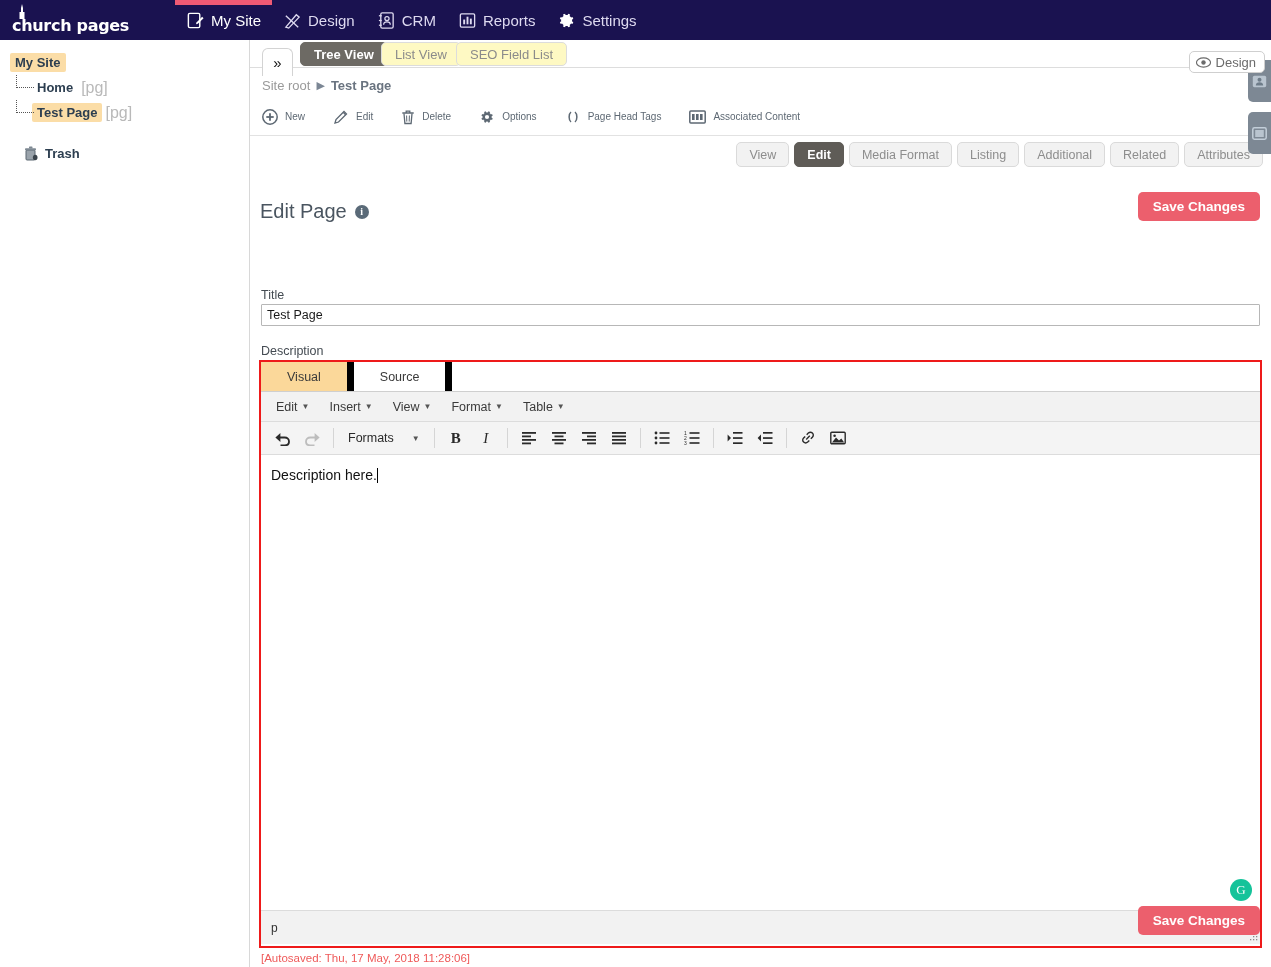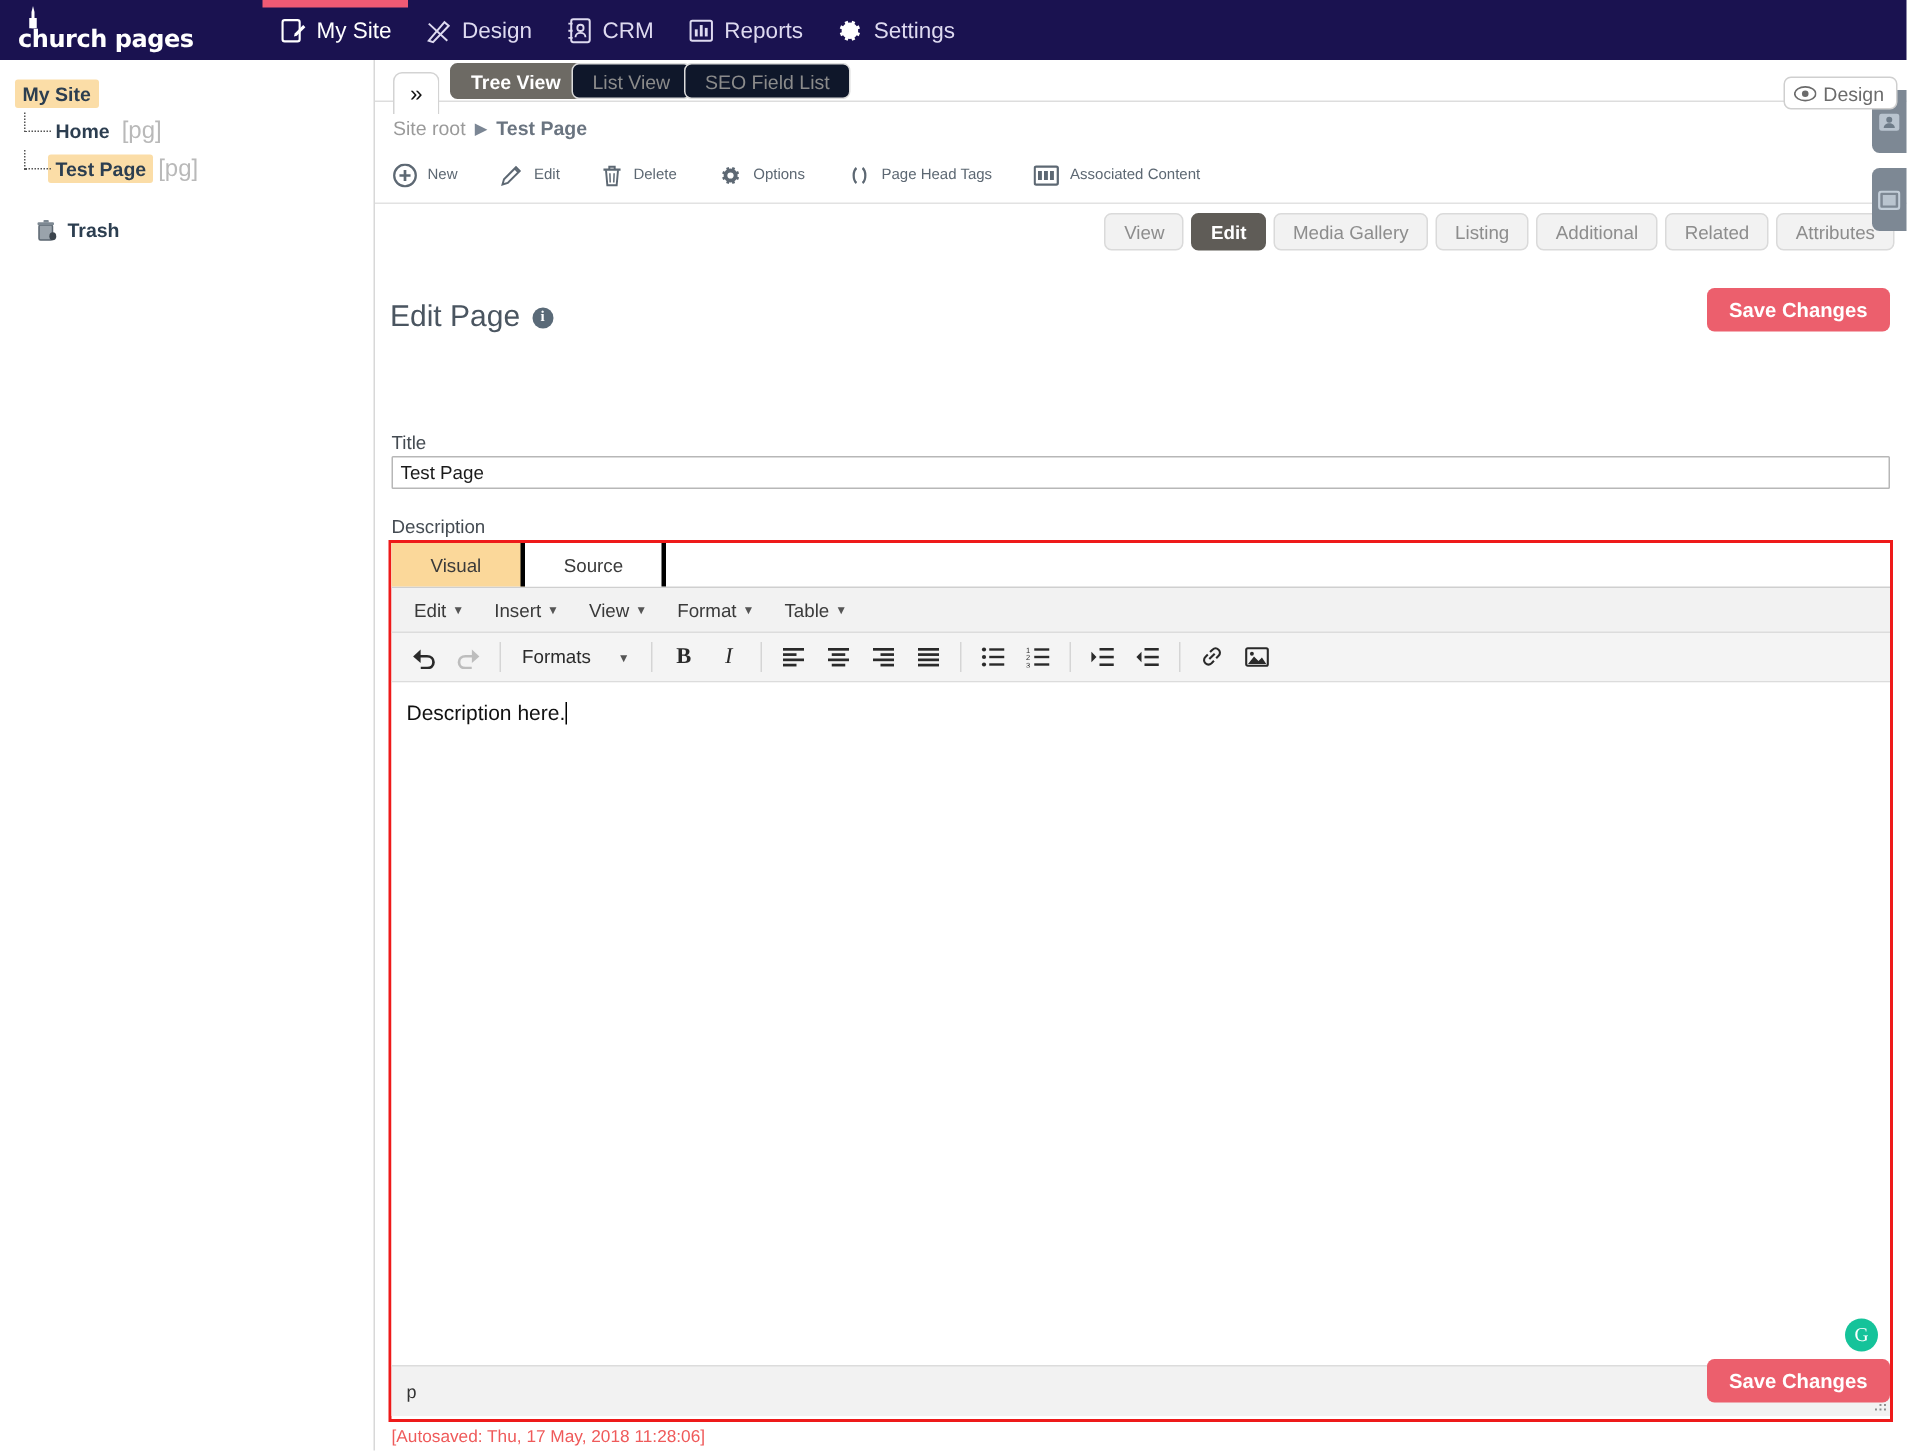--- a/index.html
+++ b/index.html
@@ -78,21 +78,21 @@
   }
 
   
   #viewtabs {
     position: absolute; left: 0; top: 0; width: 1021px; height: 28px;
     border-bottom: 1px solid #dddddd;
   }
   .vtab {
     position: absolute; top: 2px; height: 24px;
     padding: 0 13px; border-radius: 5px;
-    font-size: 13px; color: #8b8b8b; background: #0f172a;
+    font-size: 13px; color: #8b8b8b; background: #fef9c3;
     border: 1px solid #dcdcdc;
     display: flex; align-items: center; cursor: pointer;
   }
   .vtab.sel { background: #6d6a64; color: #ffffff; border-color: #6d6a64; font-weight: bold; }
   #expand-btn {
     position: absolute; left: 12px; top: 8px;
     width: 31px; height: 28px;
     border: 1px solid #d3d3d3; border-bottom: none;
     border-radius: 6px 6px 0 0; background: #ffffff;
     display: flex; align-items: center; justify-content: center;
@@ -188,21 +188,21 @@
     background: #ffffff;
   }
   #ed-tabs {
     height: 30px; background: #ffffff;
     border-bottom: 1px solid #cfcfcf;
     display: flex; align-items: stretch;
   }
   .edtab {
     padding: 0 26px; display: flex; align-items: center;
     font-size: 12.5px; color: #3a3a3a;
-    border-right: 3px solid #000000; cursor: pointer;
+    border-right: 7px solid #000000; cursor: pointer;
     background: #ffffff;
   }
   .edtab.sel { background: #fbd89a; }
   #ed-menubar {
     height: 30px; background: #f2f2f2;
     border-bottom: 1px solid #dcdcdc;
     display: flex; align-items: center; padding-left: 8px; gap: 6px;
   }
   .menu {
     font-size: 12.5px; color: #3a3a3a; padding: 3px 7px;
@@ -452,21 +452,21 @@
   </div>
 
   <div id="subtabs">
     <div class="stab">
       <span>View</span>
       </div>
     <div class="stab sel">
       <span>Edit</span>
       </div>
     <div class="stab">
-      <span>Media Gallery</span>
+      <span>Media Format</span>
       </div>
     <div class="stab">
       <span>Listing</span>
       </div>
     <div class="stab">
       <span>Additional</span>
       </div>
     <div class="stab">
       <span>Related</span>
       </div>

